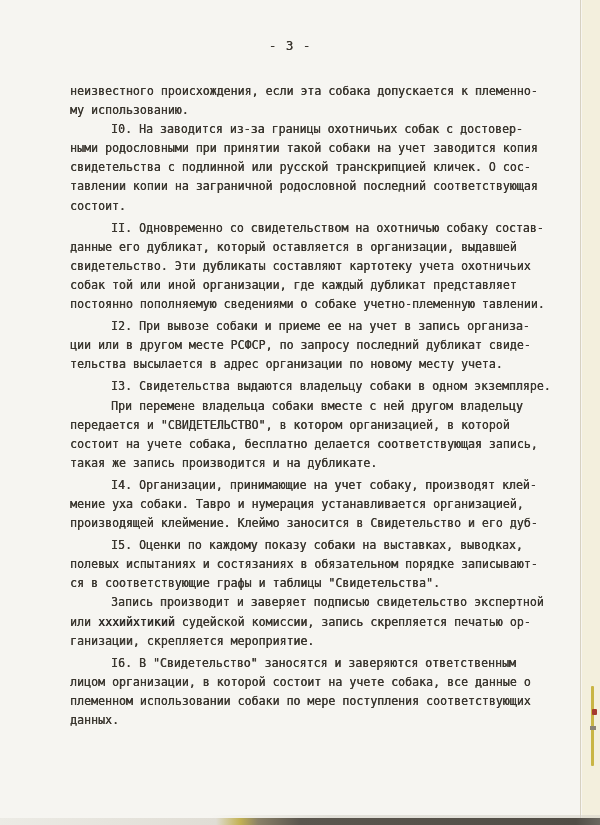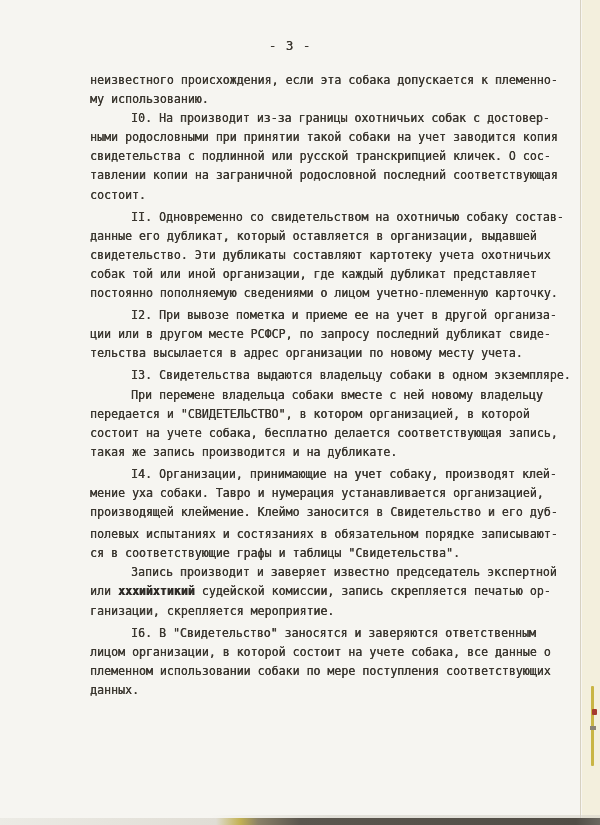--- a/index.html
+++ b/index.html
@@ -26,31 +26,31 @@
   .page-header {
     padding-top: 38px;
     margin-left: 70px;
     width: 440px;
     text-align: center;
     font-size: 12.5px;
     letter-spacing: 1px;
     text-shadow: 0.3px 0 0 currentColor;
   }
   .doc {
-    margin-top: 18px;
-    padding-left: 90px;
+    margin-top: 29px;
+    padding-left: 70px;
     font-size: 11.6px;
     line-height: 19.1px;
     text-shadow: 0.3px 0 0 currentColor;
   }
   .para + .para { margin-top: 3px; }
   .para:nth-child(2) { margin-top: 0; }
   .line { white-space: nowrap; }
   .line.ind { padding-left: 41px; }
-  .line b { font-weight: bold; color: #2c2925; text-shadow: 0.5px 0 0 currentColor; }
+  .line b { font-weight: normal; color: #2c2925; text-shadow: 0.5px 0 0 currentColor; }
 
   
   .edge-strip {
     position: absolute;
     top: 0; right: 0;
     width: 18px; height: 100%;
     background: #f3efdd;
   }
   .edge-line {
     position: absolute;
@@ -104,54 +104,55 @@
   <div class="edge-line" style="background: rgb(215, 209, 193);"></div>
 
   <div class="page-header">- 3 -</div>
 
   <div class="doc" id="doc">
       <div class="para">
         <div class="line">неизвестного происхождения, если эта собака допускается к племенно-</div>
         <div class="line">му использованию.</div>
       </div>
       <div class="para">
-        <div class="line ind">I0. На производит из-за границы охотничьих собак с достовер-</div>
+        <div class="line ind">I0. На заводится из-за границы охотничьих собак с достовер-</div>
         <div class="line">ными родословными при принятии такой собаки на учет заводится копия</div>
         <div class="line">свидетельства с подлинной или русской транскрипцией кличек. О сос-</div>
         <div class="line">тавлении копии на заграничной родословной последний соответствующая</div>
         <div class="line">состоит.</div>
       </div>
       <div class="para">
         <div class="line ind">II. Одновременно со свидетельством на охотничью собаку состав-</div>
         <div class="line">данные его дубликат, который оставляется в организации, выдавшей</div>
         <div class="line">свидетельство. Эти дубликаты составляют картотеку учета охотничьих</div>
         <div class="line">собак той или иной организации, где каждый дубликат представляет</div>
-        <div class="line">постоянно пополняемую сведениями о лицом учетно-племенную карточку.</div>
+        <div class="line">постоянно пополняемую сведениями о собаке учетно-племенную тавлении.</div>
       </div>
       <div class="para">
-        <div class="line ind">I2. При вывозе пометка и приеме ее на учет в другой организа-</div>
+        <div class="line ind">I2. При вывозе собаки и приеме ее на учет в запись организа-</div>
         <div class="line">ции или в другом месте РСФСР, по запросу последний дубликат свиде-</div>
         <div class="line">тельства высылается в адрес организации по новому месту учета.</div>
       </div>
       <div class="para">
         <div class="line ind">I3. Свидетельства выдаются владельцу собаки в одном экземпляре.</div>
-        <div class="line ind">При перемене владельца собаки вместе с ней новому владельцу</div>
+        <div class="line ind">При перемене владельца собаки вместе с ней другом владельцу</div>
         <div class="line">передается и "СВИДЕТЕЛЬСТВО", в котором организацией, в которой</div>
         <div class="line">состоит на учете собака, бесплатно делается соответствующая запись,</div>
         <div class="line">такая же запись производится и на дубликате.</div>
       </div>
       <div class="para">
         <div class="line ind">I4. Организации, принимающие на учет собаку, производят клей-</div>
         <div class="line">мение уха собаки. Тавро и нумерация устанавливается организацией,</div>
         <div class="line">производящей клеймение. Клеймо заносится в Свидетельство и его дуб-</div>
       </div>
       <div class="para">
+        <div class="line ind">I5. Оценки по каждому показу собаки на выставках, выводках,</div>
         <div class="line">полевых испытаниях и состязаниях в обязательном порядке записывают-</div>
         <div class="line">ся в соответствующие графы и таблицы "Свидетельства".</div>
-        <div class="line ind">Запись производит и заверяет известно председатель экспертной</div>
+        <div class="line ind">Запись производит и заверяет подписью свидетельство экспертной</div>
         <div class="line">или <b>хххийхтикий</b> судейской комиссии, запись скрепляется печатью ор-</div>
         <div class="line">ганизации, скрепляется мероприятие.</div>
       </div>
       <div class="para">
         <div class="line ind">I6. В "Свидетельство" заносятся и заверяются ответственным</div>
         <div class="line">лицом организации, в которой состоит на учете собака, все данные о</div>
         <div class="line">племенном использовании собаки по мере поступления соответствующих</div>
         <div class="line">данных.</div>
       </div>
     </div>

